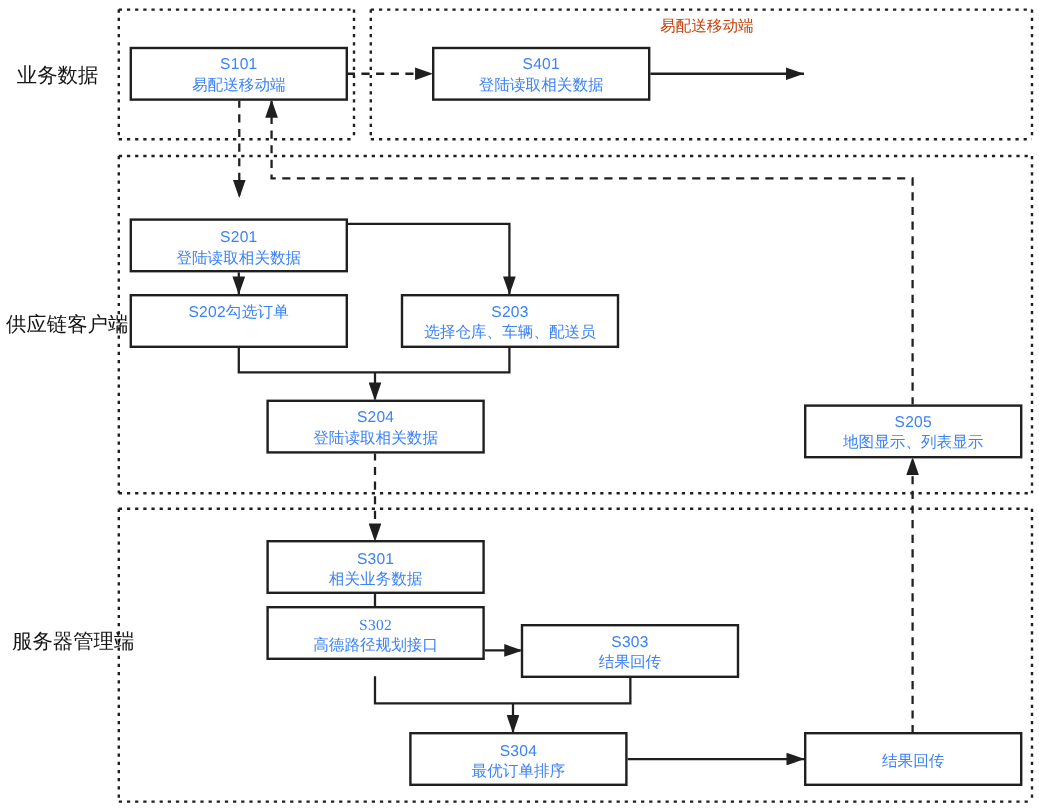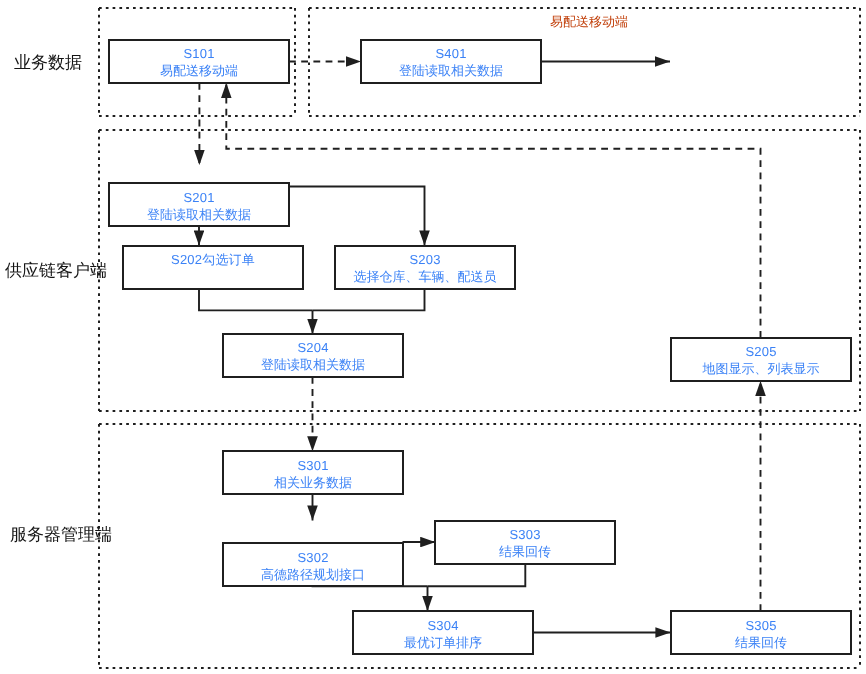--- a/index.html
+++ b/index.html
@@ -117,21 +117,21 @@
       <span class="code">S401</span>
       <span class="desc">登陆读取相关数据</span>
     </div>
   </div>
   <div class="node" style="left:108.0px;top:164.0px;margin-top:18px;">
     <div class="ntext">
       <span class="code">S201</span>
       <span class="desc">登陆读取相关数据</span>
     </div>
   </div>
-  <div class="node" style="left:108.0px;top:244.5px;margin-left:14px;">
+  <div class="node" style="left:108.0px;top:244.5px;">
     <div class="ntext">
       <span class="code">S202勾选订单</span>
       <span class="desc"></span>
     </div>
   </div>
   <div class="node" style="left:333.5px;top:244.5px;padding-left:15px;">
     <div class="ntext">
       <span class="code">S203</span>
       <span class="desc">选择仓库、车辆、配送员</span>
     </div>
@@ -147,38 +147,37 @@
       <span class="code">S205</span>
       <span class="desc">地图显示、列表显示</span>
     </div>
   </div>
   <div class="node" style="left:221.5px;top:450.3px;">
     <div class="ntext">
       <span class="code">S301</span>
       <span class="desc">相关业务数据</span>
     </div>
   </div>
-  <div class="node" style="left:221.5px;top:542px;">
+  <div class="node" style="left:221.5px;top:505px;font-family:Liberation Serif, serif;">
     <div class="ntext">
       <span class="code">S302</span>
       <span class="desc">高德路径规划接口</span>
     </div>
   </div>
   <div class="node" style="left:434.3px;top:519.5px;">
     <div class="ntext">
       <span class="code">S303</span>
       <span class="desc">结果回传</span>
     </div>
   </div>
-  <div class="node" style="left:352px;top:610.0px;">
+  <div class="node" style="left:341px;top:610.0px;">
     <div class="ntext">
       <span class="code">S304</span>
       <span class="desc">最优订单排序</span>
     </div>
   </div>
   <div class="node" style="left:669.5px;top:610.0px;">
     <div class="ntext">
-      <span class="code">S305</span>
       <span class="desc">结果回传</span>
     </div>
   </div>
 
 </div>
 
 </body></html>

